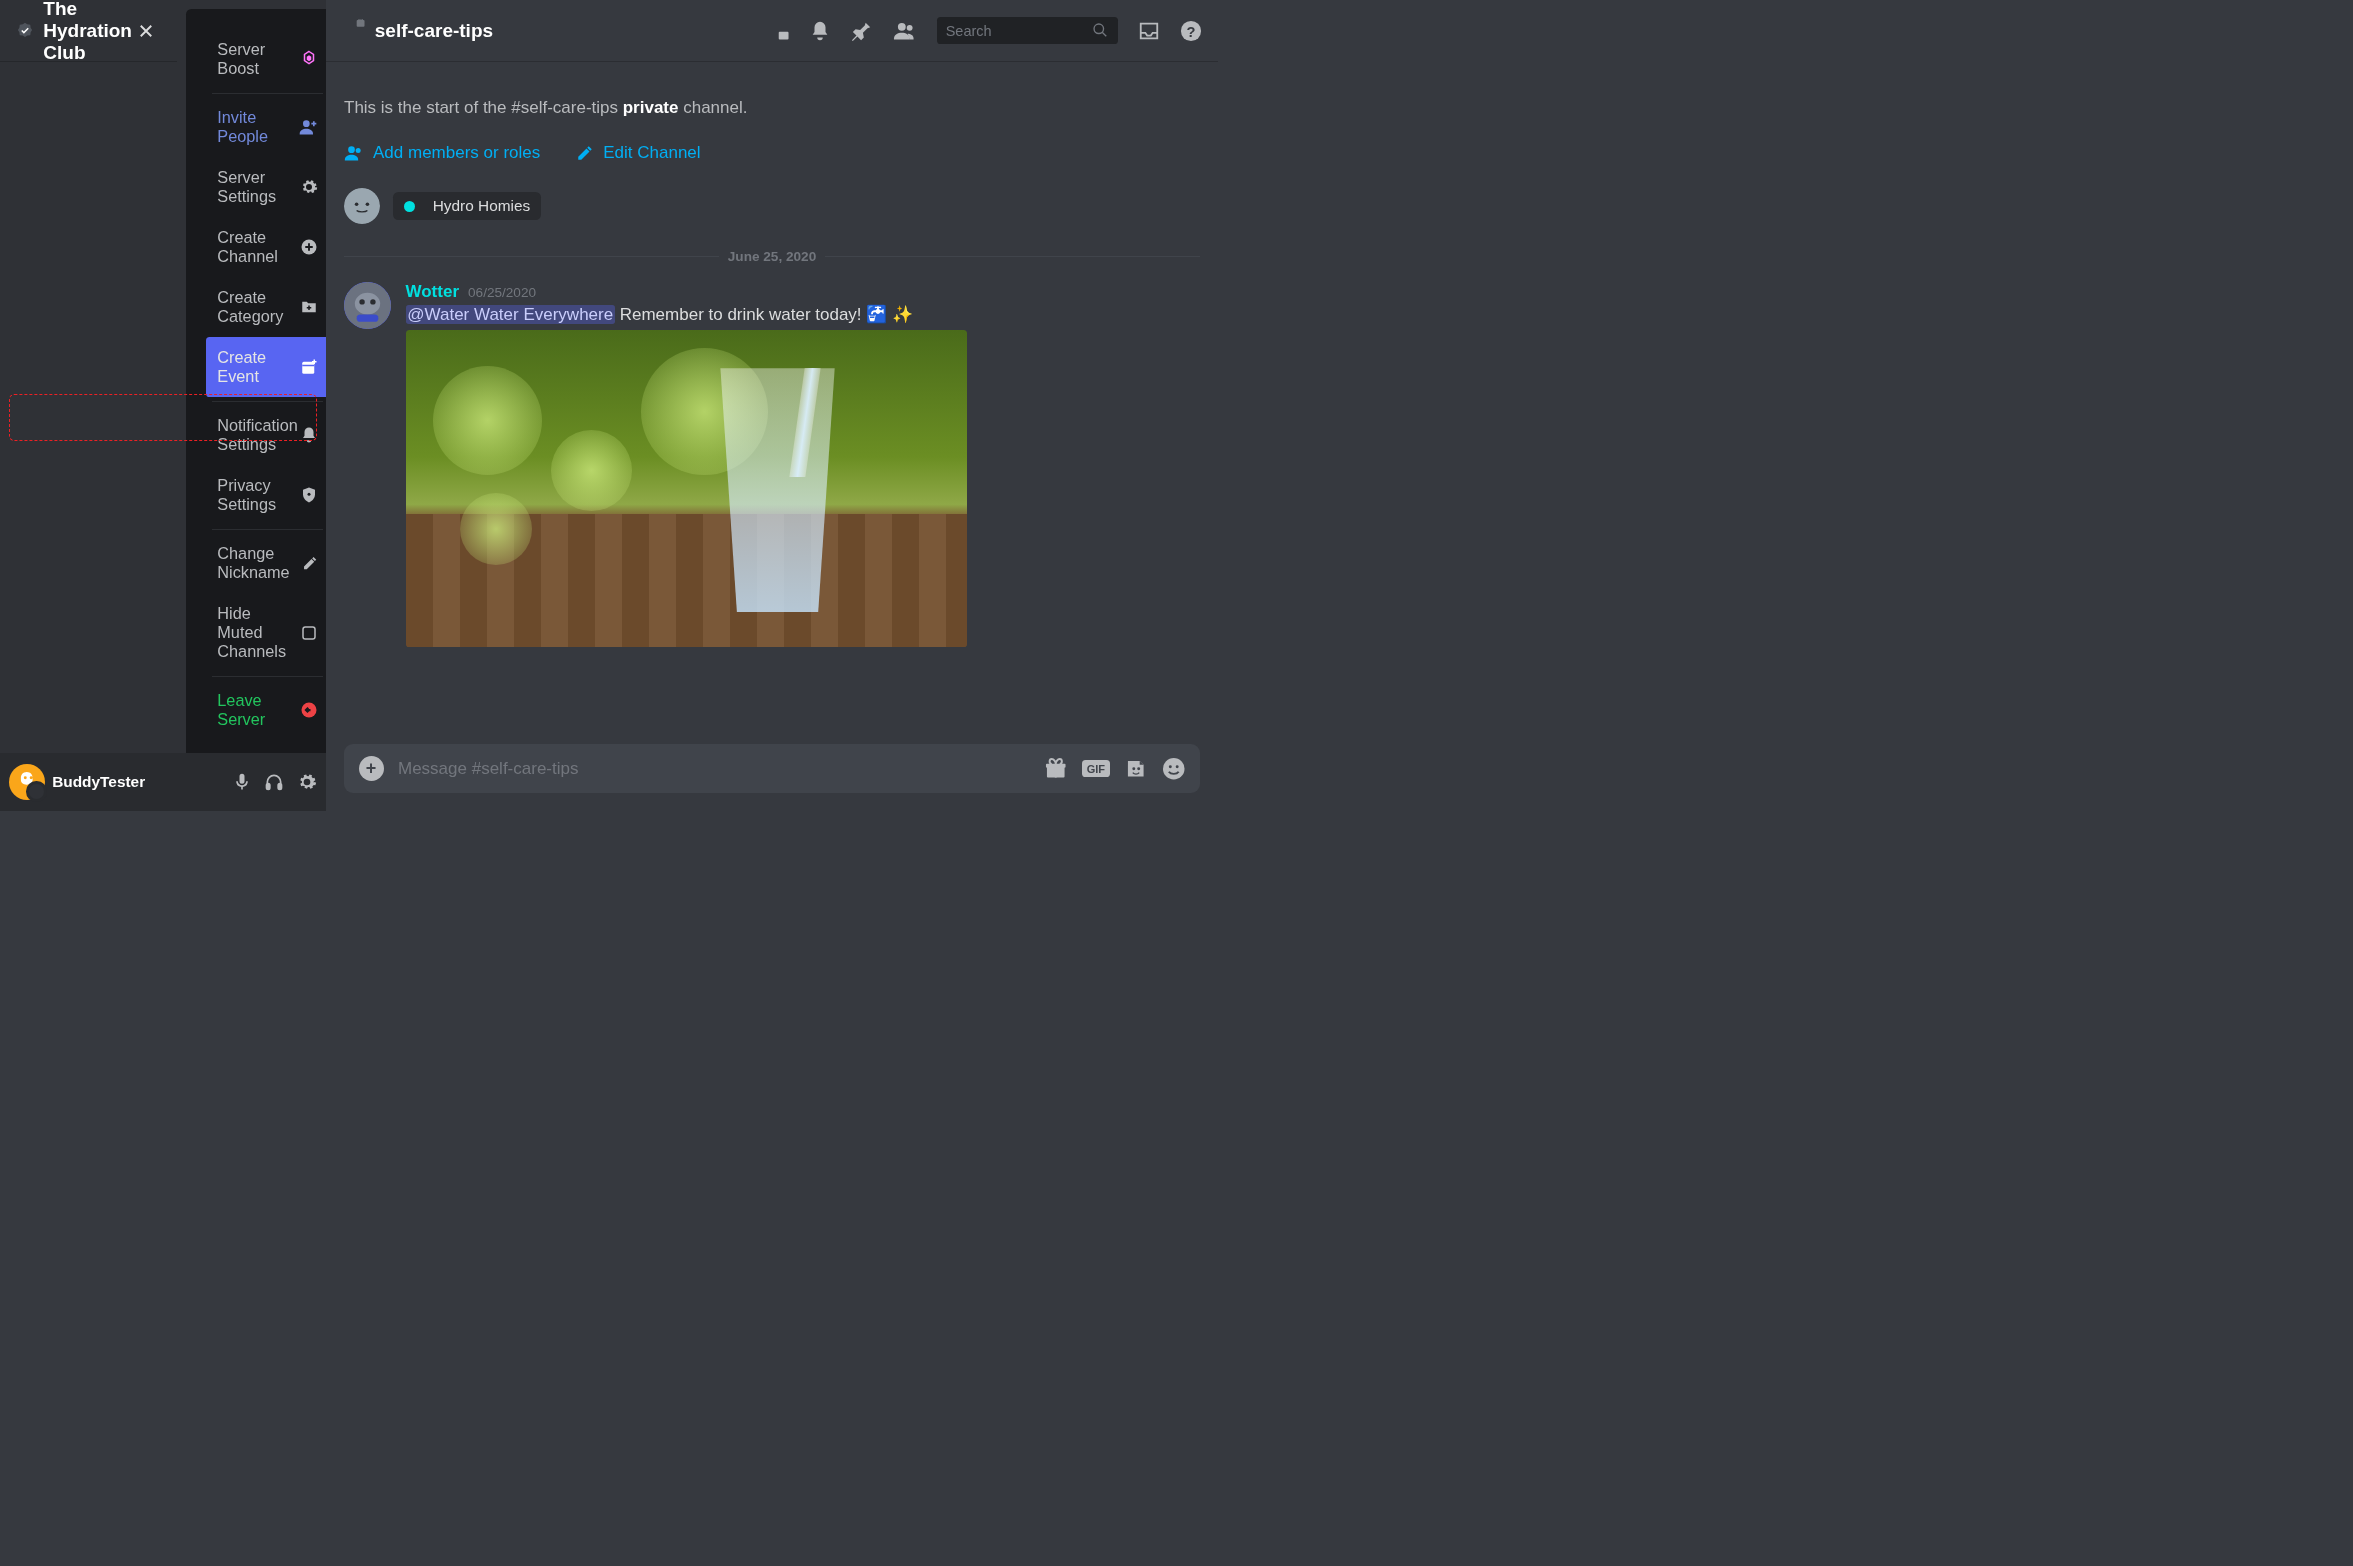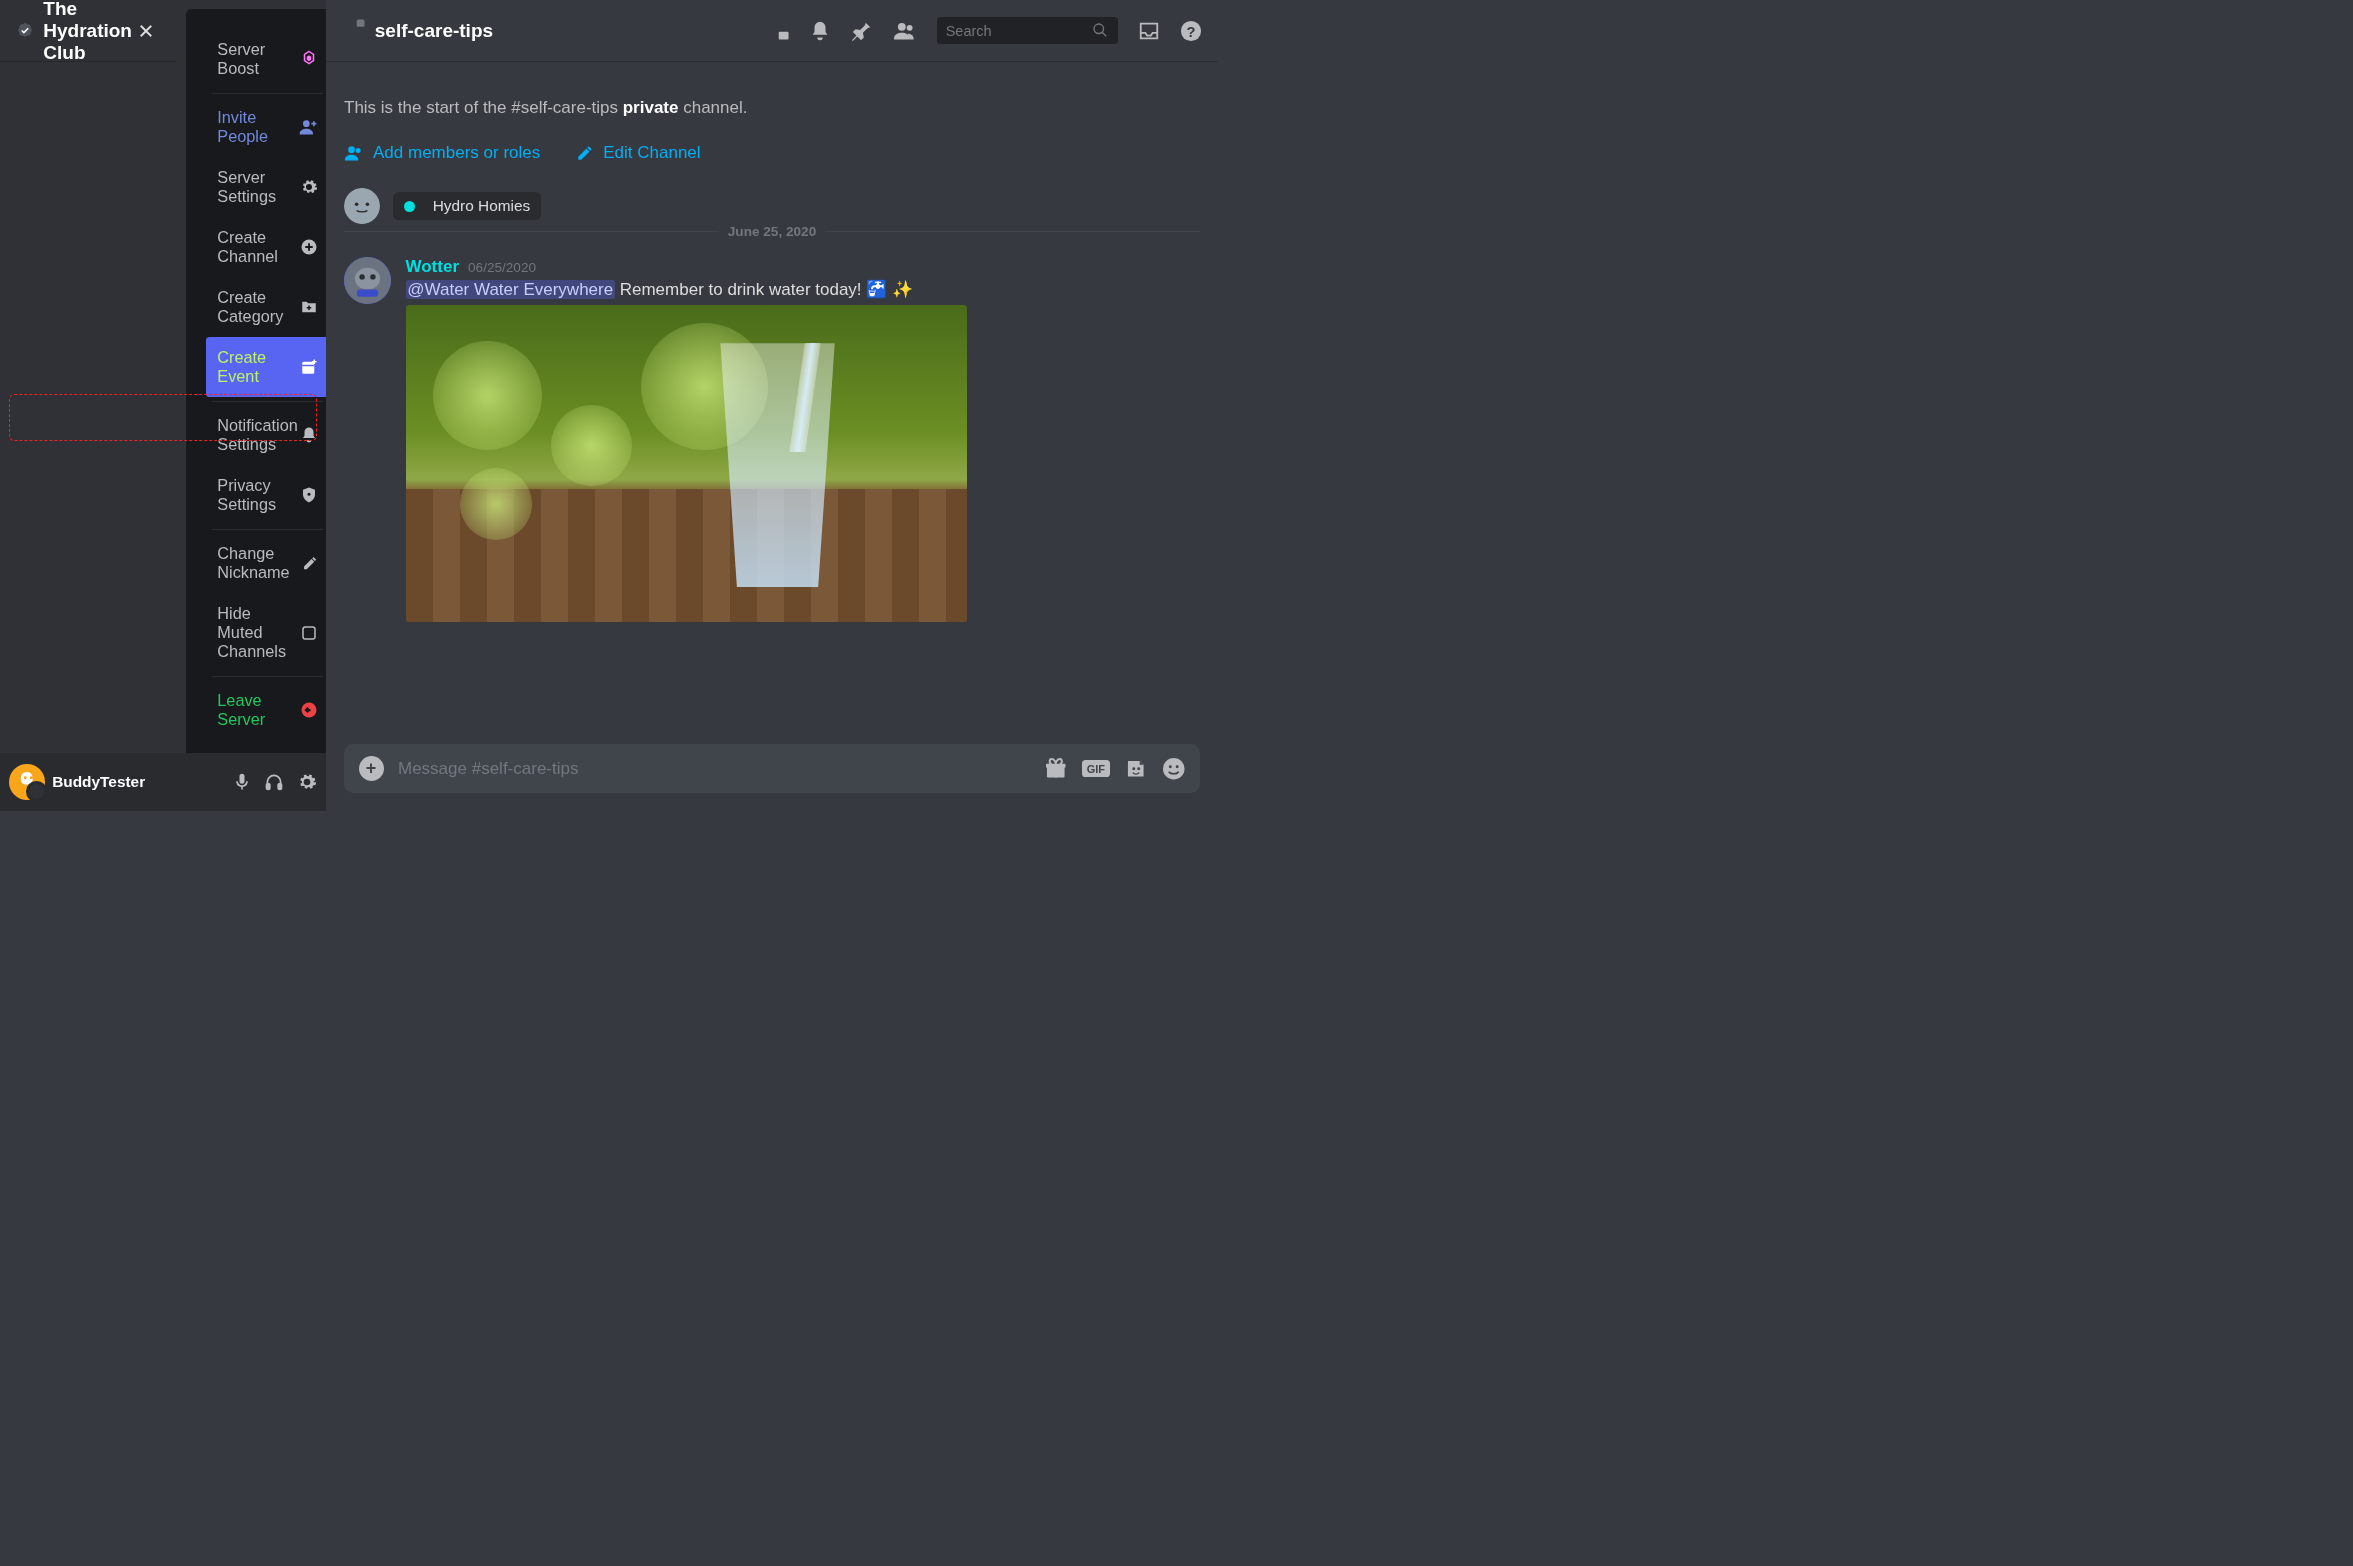--- a/index.html
+++ b/index.html
@@ -55,21 +55,21 @@
   align-items: center;
   justify-content: space-between;
   padding: 11px 11px;
   color: #b9bbbe;
   font-size: 16.3px;
   border-radius: 3.6px;
   cursor: pointer;
 }
 .menu-item.highlighted {
   background: #5865f2;
-  color: #bef264;
+  color: #e5e5e5;
 }
 .menu-item .icon-slot {
   width: 20px; height: 20px;
   display: flex; align-items: center; justify-content: center;
 }
 .menu-item.invite { color: #7289da; }
 .menu-item.leave { color: #22c55e; }
 .menu-divider {
   height: 0.9px;
   background: #2b2d31;
@@ -173,20 +173,21 @@
 }
 .role-chip {
   background: #292b2f;
   border-radius: 5.4px;
   padding: 5.4px 11px;
   display: flex; align-items: center; gap: 18px;
   font-size: 15.4px; color: #dcddde;
 }
 .role-dot { width: 11px; height: 11px; border-radius: 50%; background: #00e0e0; }
 .date-divider {
+  margin-top: 25px;
   display: flex; align-items: center;
   color: #72767d; font-size: 13.6px; font-weight: 600;
 }
 .date-divider::before, .date-divider::after {
   content: ""; flex: 1; height: 0.9px; background: #40444b;
 }
 .date-divider span { padding: 0 9px; }
 .message {
   display: flex; gap: 14.5px; margin-top: 18px;
 }

